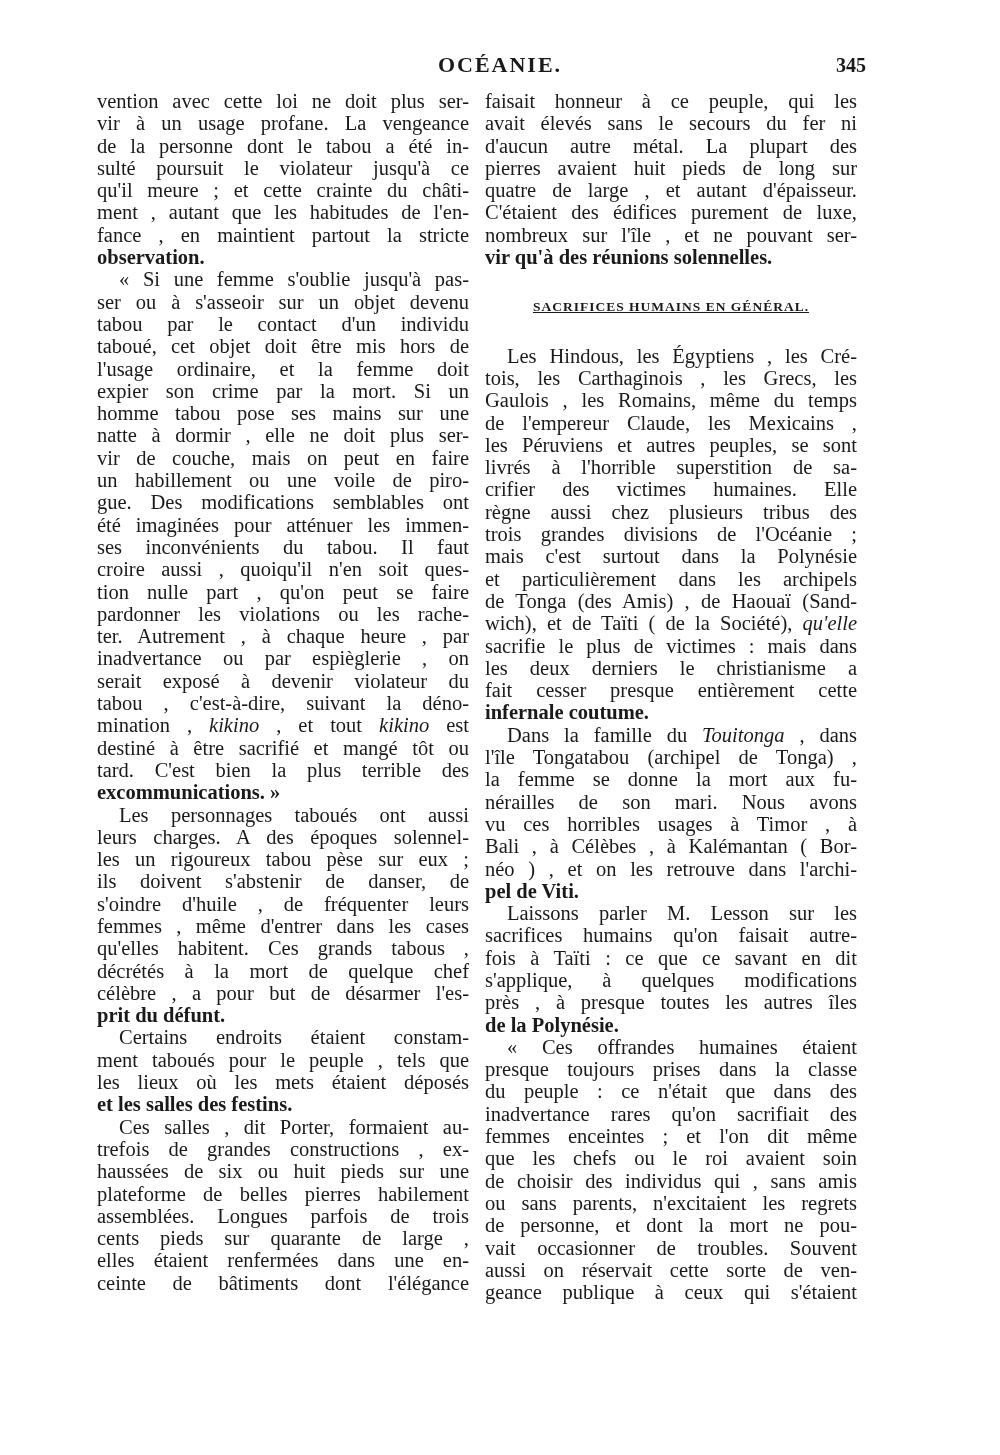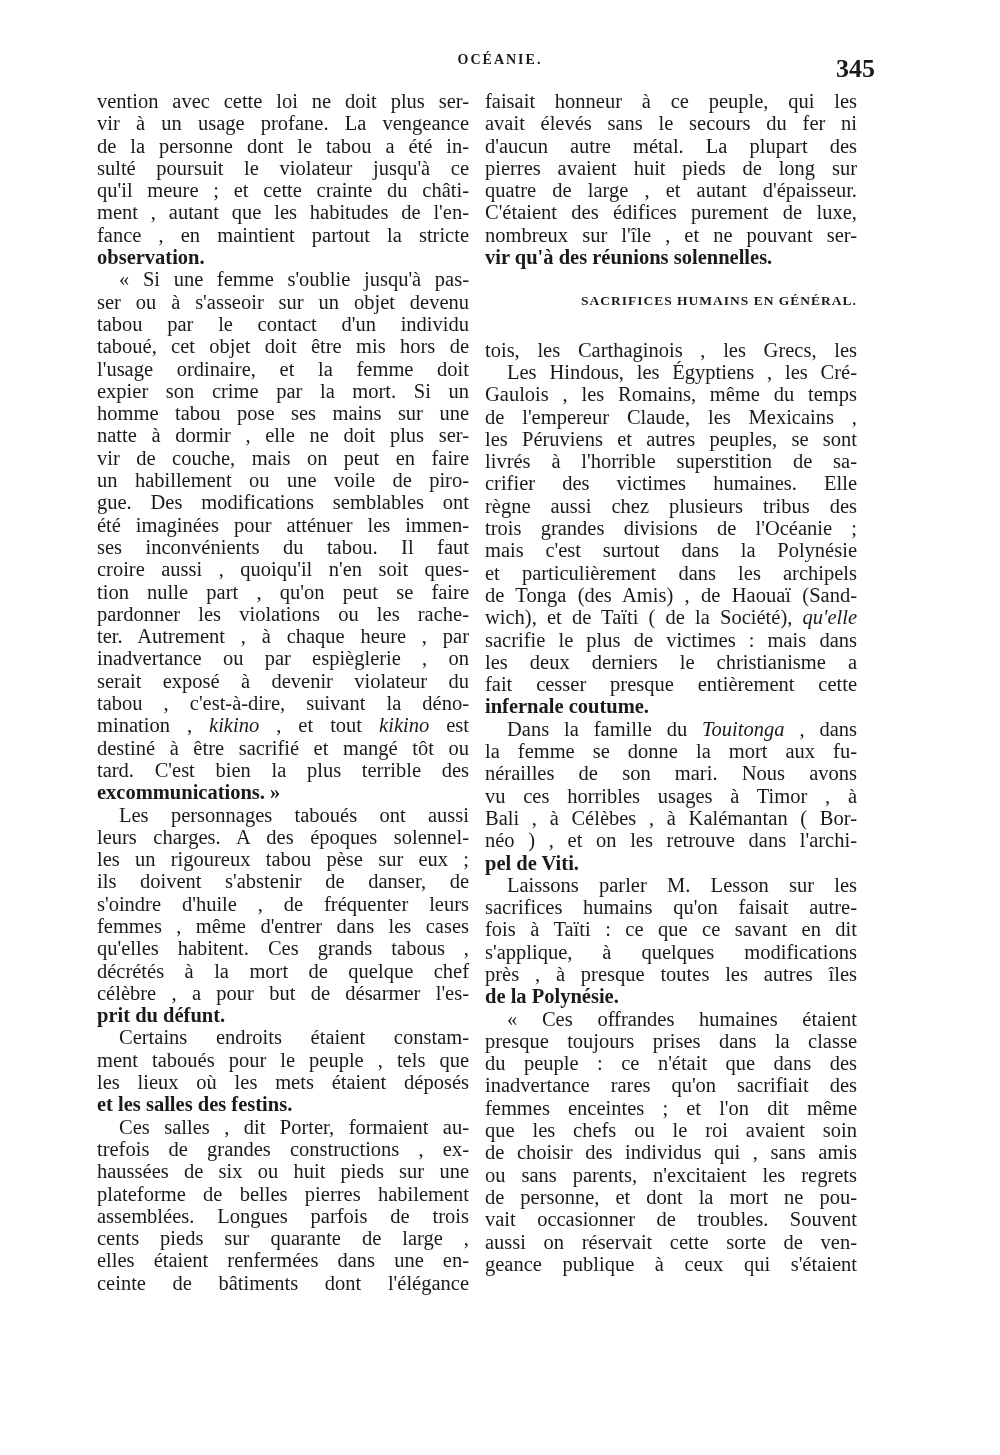--- a/index.html
+++ b/index.html
@@ -1,29 +1,29 @@
 <!DOCTYPE html>
 <html><head>
 <meta charset="utf-8">
 <style>
   html, body { margin:0; padding:0; background:#ffffff; }
   body { width:1000px; height:1455px; position:relative; overflow:hidden;
          font-family:"Liberation Serif","DejaVu Serif",serif; color:#1a1a1a; }
   .header-title { position:absolute; top:52px; left:0; width:1000px; text-align:center;
-         font-size:14px; font-weight:bold; letter-spacing:2px; }
-  .page-number { position:absolute; top:54px; left:836px; font-size:26px; font-weight:bold; }
+         font-size:22px; font-weight:bold; letter-spacing:2px; }
+  .page-number { position:absolute; top:54px; left:836px; font-size:20px; font-weight:bold; }
   .col { position:absolute; top:90px; width:372px; font-size:20.5px; line-height:22.3px; }
   .col-left { left:97px; }
   .col-right { left:485px; }
   .line { display:block; text-align:justify; text-align-last:justify; white-space:nowrap; height:22.3px; }
   .line.last { text-align-last:left;font-weight:bold; }
   .line.indent { padding-left:22px; }
   .line span { white-space:pre; }
-  .section-heading { display:block; text-align:right; font-size:13.5px; letter-spacing:1px;
-         font-weight:bold; height:22.3px; margin-top:22px; margin-bottom:26px; }
+  .section-heading { display:block; text-align:center; font-size:13.5px; letter-spacing:1px;
+         font-weight:bold; height:22.3px; margin-top:28px; margin-bottom:26px;text-decoration:underline; }
   i { }
 </style>
 </head>
 <body>
 
 <div class="header-title">OCÉANIE.</div>
 <div class="page-number">345</div>
 
 <div class="col col-left" id="col-left">
     <div class="line"><span>vention avec cette loi ne doit plus ser-</span></div>
@@ -88,38 +88,39 @@
       <div class="line"><span>avait élevés sans le secours du fer ni</span></div>
       <div class="line"><span>d'aucun autre métal. La plupart des</span></div>
       <div class="line"><span>pierres avaient huit pieds de long sur</span></div>
       <div class="line"><span>quatre de large , et autant d'épaisseur.</span></div>
       <div class="line"><span>C'étaient des édifices purement de luxe,</span></div>
       <div class="line"><span>nombreux sur l'île , et ne pouvant ser-</span></div>
       <div class="line last"><span>vir qu'à des réunions solennelles.</span></div>
     </div>
   <div class="section-heading">SACRIFICES HUMAINS EN GÉNÉRAL.</div>
   <div id="col-right-bottom">
+      <div class="line indent"><span>Les Hindous, les Égyptiens , les Cré-</span></div>
       <div class="line"><span>tois, les Carthaginois , les Grecs, les</span></div>
-      <div class="line indent"><span>Les Hindous, les Égyptiens , les Cré-</span></div>
       <div class="line"><span>Gaulois , les Romains, même du temps</span></div>
       <div class="line"><span>de l'empereur Claude, les Mexicains ,</span></div>
       <div class="line"><span>les Péruviens et autres peuples, se sont</span></div>
       <div class="line"><span>livrés à l'horrible superstition de sa-</span></div>
       <div class="line"><span>crifier des victimes humaines. Elle</span></div>
       <div class="line"><span>règne aussi chez plusieurs tribus des</span></div>
       <div class="line"><span>trois grandes divisions de l'Océanie ;</span></div>
       <div class="line"><span>mais c'est surtout dans la Polynésie</span></div>
       <div class="line"><span>et particulièrement dans les archipels</span></div>
       <div class="line"><span>de Tonga (des Amis) , de Haouaï (Sand-</span></div>
       <div class="line"><span>wich), et de Taïti ( de la Société), </span><i>qu'elle</i></div>
       <div class="line"><span>sacrifie le plus de victimes : mais dans</span></div>
       <div class="line"><span>les deux derniers le christianisme a</span></div>
       <div class="line"><span>fait cesser presque entièrement cette</span></div>
       <div class="line last"><span>infernale coutume.</span></div>
       <div class="line indent"><span>Dans la famille du </span><i>Touitonga</i><span> , dans</span></div>
+      <div class="line"><span>l'île Tongatabou (archipel de Tonga) ,</span></div>
       <div class="line"><span>la femme se donne la mort aux fu-</span></div>
       <div class="line"><span>nérailles de son mari. Nous avons</span></div>
       <div class="line"><span>vu ces horribles usages à Timor , à</span></div>
       <div class="line"><span>Bali , à Célèbes , à Kalémantan ( Bor-</span></div>
       <div class="line"><span>néo ) , et on les retrouve dans l'archi-</span></div>
       <div class="line last"><span>pel de Viti.</span></div>
       <div class="line indent"><span>Laissons parler M. Lesson sur les</span></div>
       <div class="line"><span>sacrifices humains qu'on faisait autre-</span></div>
       <div class="line"><span>fois à Taïti : ce que ce savant en dit</span></div>
       <div class="line"><span>s'applique, à quelques modifications</span></div>

